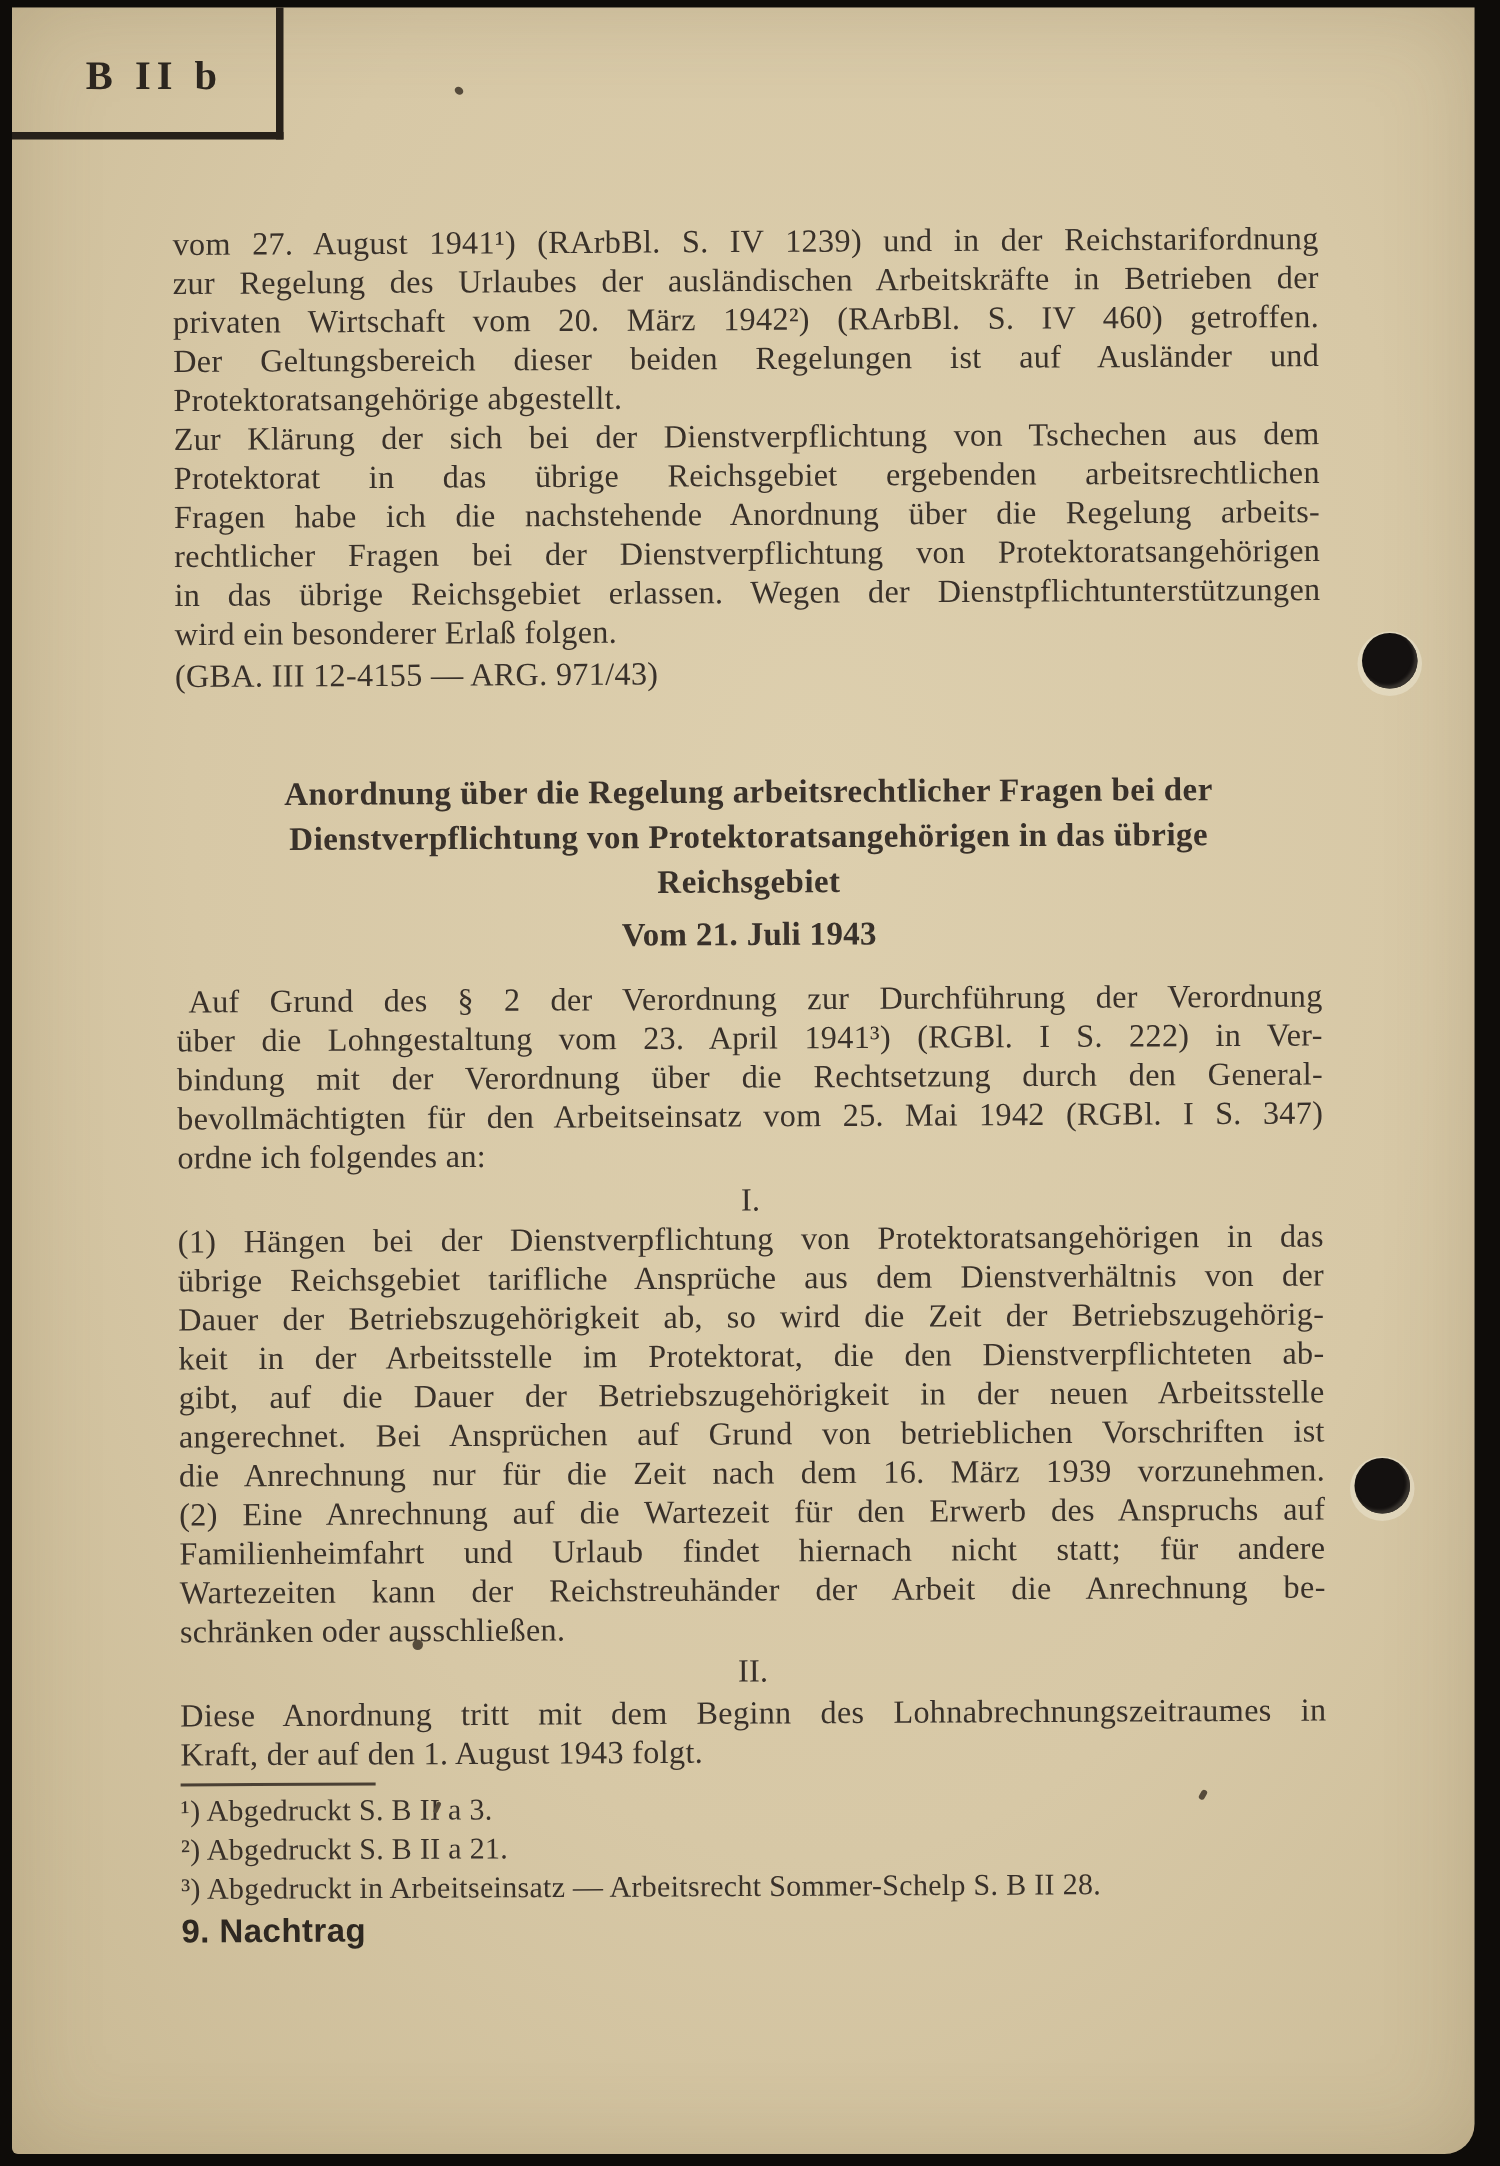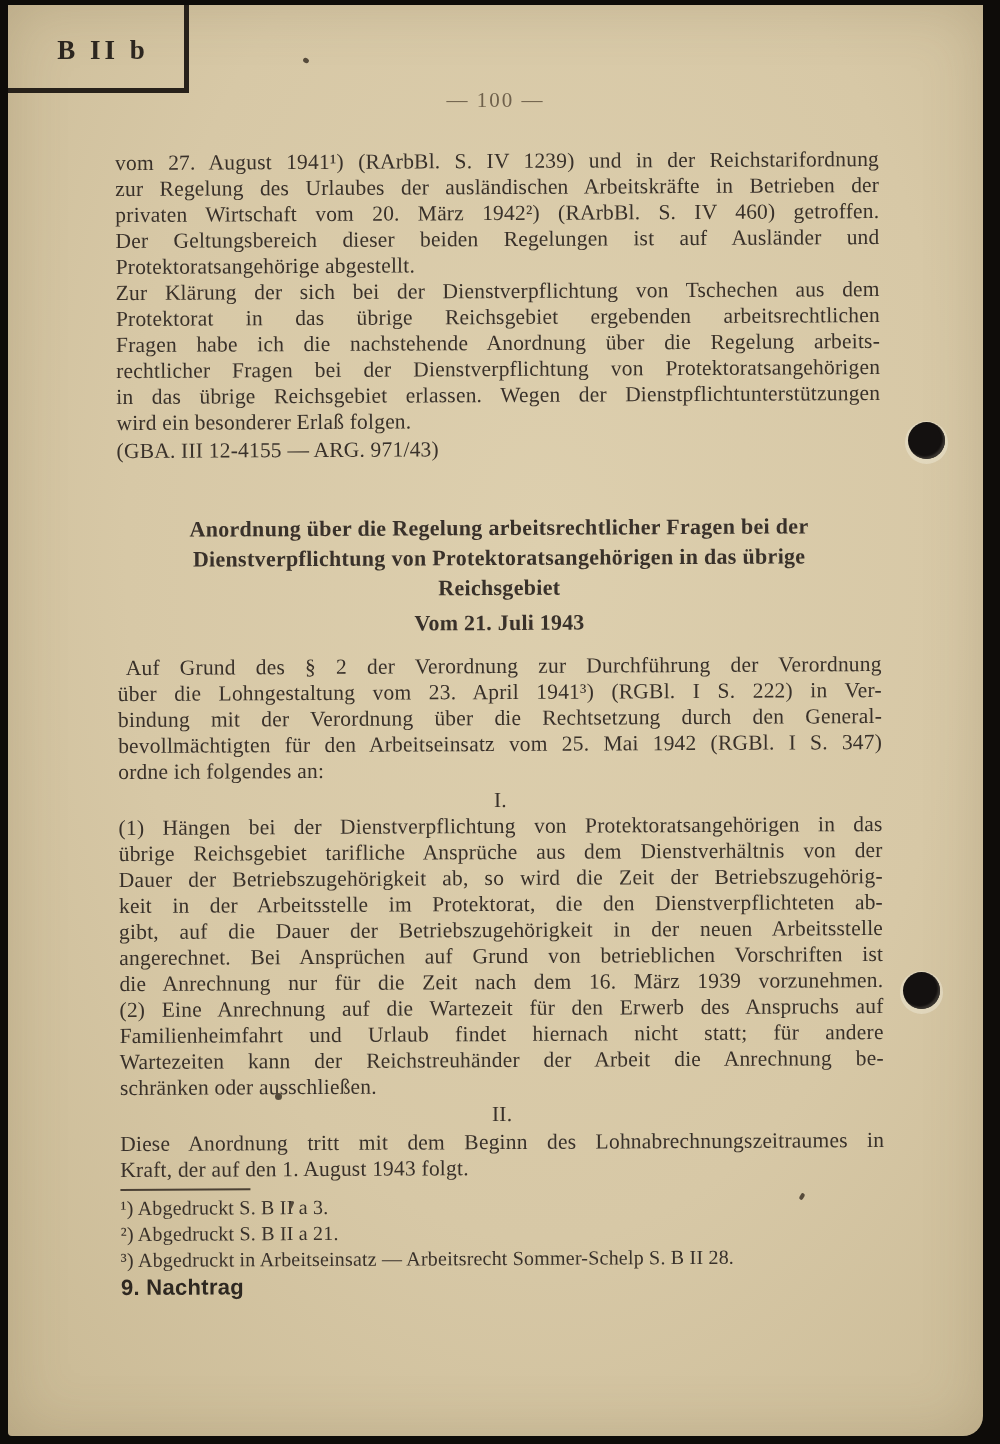--- a/index.html
+++ b/index.html
@@ -67,21 +67,20 @@
 </style>
 </head>
 <body>
 
 <div class="paper">
 
   <div class="tab">
     <span>B II b</span>
   </div>
 
-  <div class="pagenum">— 100 —</div>
 
   <div class="content">
     <div class="para">
         <div class="ln j">vom 27. August 1941¹) (RArbBl. S. IV 1239) und in der Reichstarifordnung</div>
         <div class="ln j">zur Regelung des Urlaubes der ausländischen Arbeitskräfte in Betrieben der</div>
         <div class="ln j">privaten Wirtschaft vom 20. März 1942²) (RArbBl. S. IV 460) getroffen.</div>
         <div class="ln j">Der Geltungsbereich dieser beiden Regelungen ist auf Ausländer und</div>
         <div class="ln">Protektoratsangehörige abgestellt.</div>
       </div>
     <div class="para">

